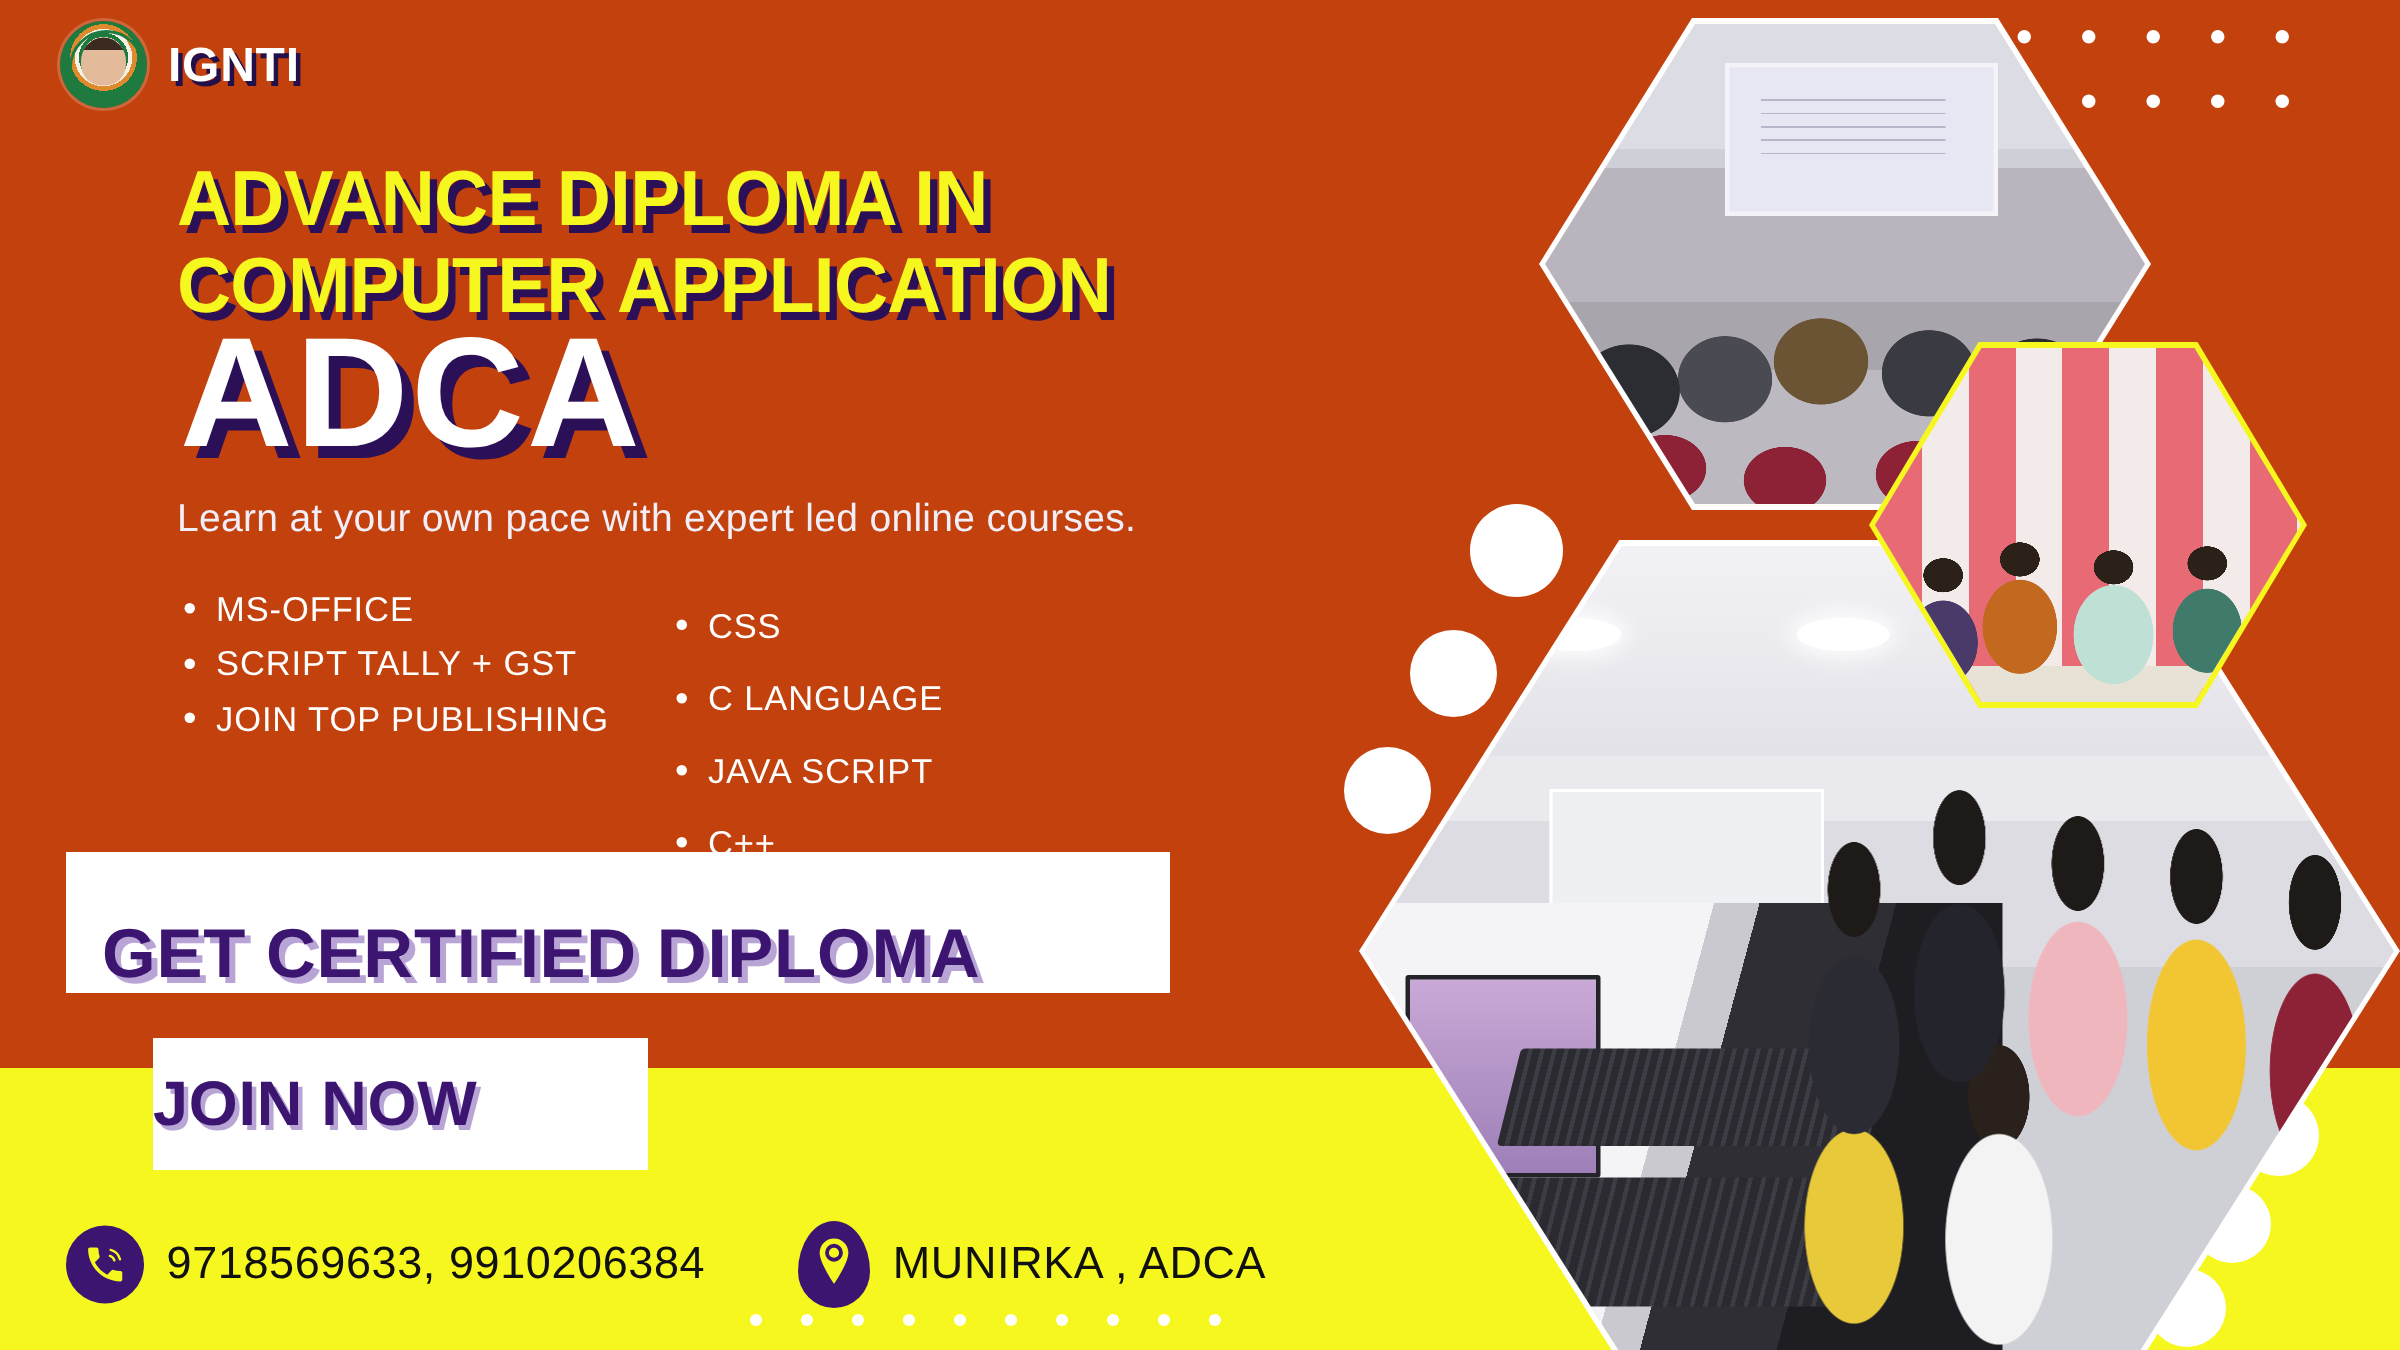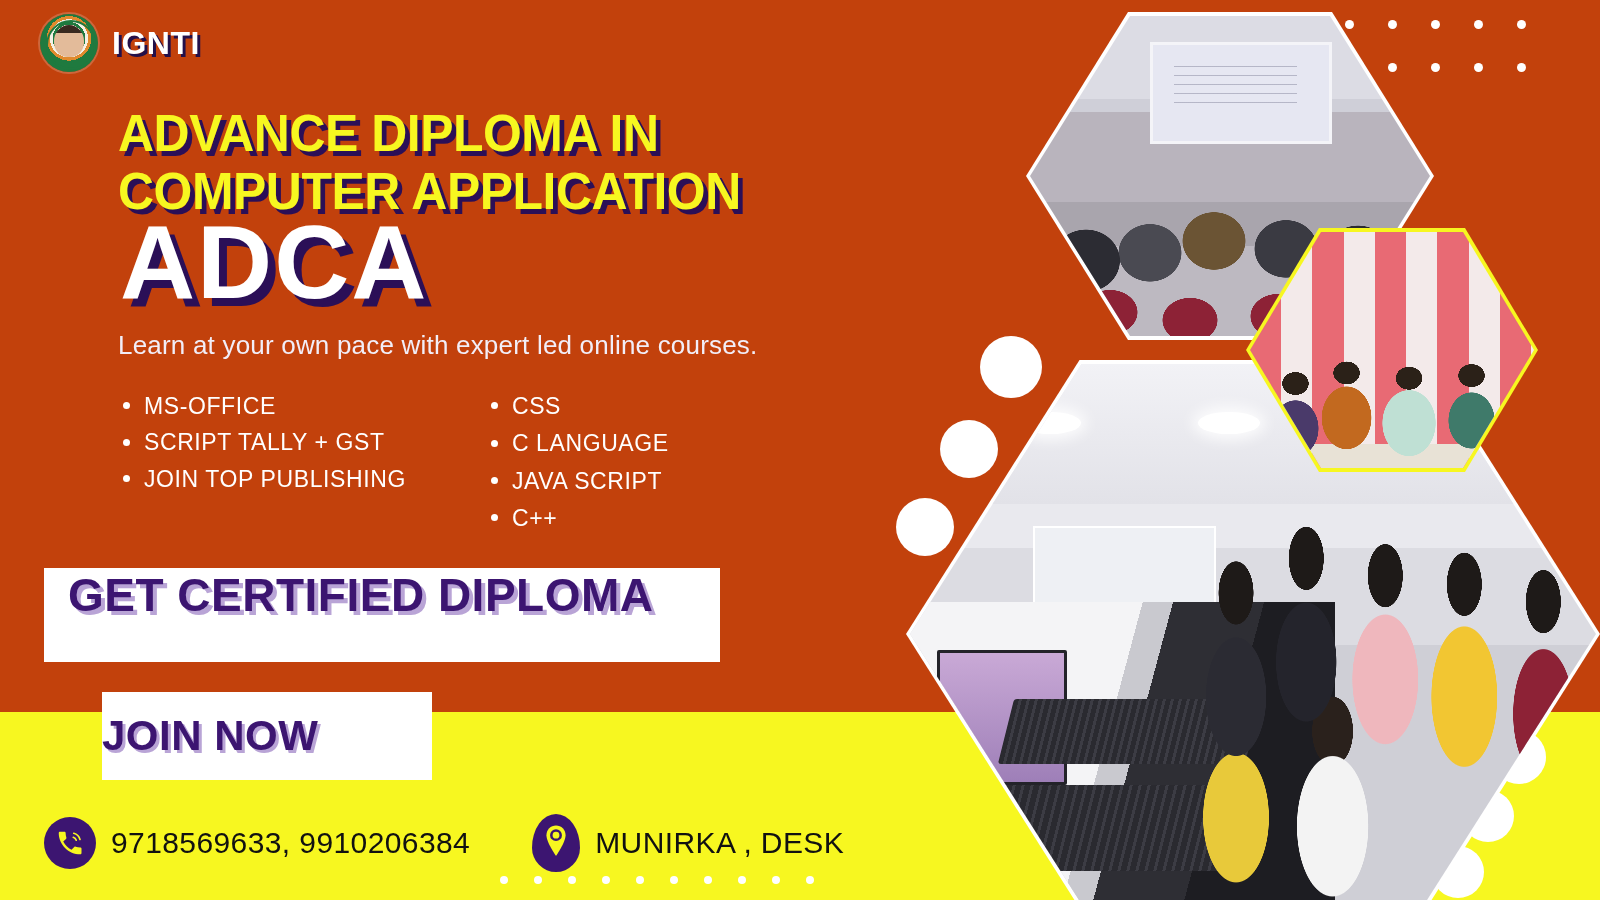--- a/index.html
+++ b/index.html
@@ -61,37 +61,37 @@
     position:absolute;left:120px;top:210px;z-index:8;
     color:#ffffff;font-weight:bold;font-size:104px;line-height:1;
     letter-spacing:2px;text-shadow:8px 8px 0 #2b0f57;
   }
   .subtitle{
     position:absolute;left:118px;top:330px;z-index:8;
     color:#f2eef8;font-size:26px;letter-spacing:.2px;white-space:nowrap;
   }
 
   
-  .lists{position:absolute;left:118px;top:388px;z-index:8;display:flex;gap:80px;justify-content:flex-end;}
+  .lists{position:absolute;left:118px;top:388px;z-index:8;display:flex;gap:40px;justify-content:flex-end;}
   .lists ul{list-style:none;margin:0;padding:0;}
   .lists li{
     color:#ffffff;font-size:23px;line-height:1.58;letter-spacing:.6px;
     position:relative;padding-left:26px;white-space:nowrap;
   }
   .lists li::before{
     content:"";position:absolute;left:5px;top:.62em;
     width:7px;height:7px;border-radius:50%;background:#ffffff;
   }
-  .col-b li{font-size:23px;line-height:1.62;}
+  .col-b li{font-size:23px;line-height:1.62;margin-top:11px;}
 
   
   .cta-main{
     position:absolute;left:44px;top:568px;z-index:9;
-    width:676px;height:94px;background:#ffffff;
-    display:flex;align-items:flex-start;
+    width:736px;height:94px;background:#ffffff;
+    display:flex;align-items:flex-end;
   }
   .cta-main span{
     padding-left:24px;color:#3C1571;font-weight:bold;font-size:46px;
     letter-spacing:.5px;text-shadow:4px 4px 0 #b9a4d6;
   }
   .cta-join{
     position:absolute;left:102px;top:692px;z-index:9;
     width:330px;height:88px;background:#ffffff;
     display:flex;align-items:center;justify-content:flex-start;
   }
@@ -354,21 +354,21 @@
       </div>
       <div class="txt">9718569633, 9910206384</div>
     </div>
     <div class="contact">
       <div class="ico pin">
         <svg width="26" height="34" viewBox="0 0 24 32" aria-hidden="true">
           <path d="M12 1.5c-5 0-9 4-9 9 0 6.6 9 19.5 9 19.5s9-12.9 9-19.5c0-5-4-9-9-9z" fill="#F7F720"></path>
           <circle cx="12" cy="10.5" r="4.4" fill="none" stroke="#3C1571" stroke-width="2.4"></circle>
         </svg>
       </div>
-      <div class="txt">MUNIRKA , DESK</div>
+      <div class="txt">MUNIRKA , ADCA</div>
     </div>
   </div>
 
   <div class="dot-row">
     <i></i>
       <i></i>
       <i></i>
       <i></i>
       <i></i>
     <i></i>

